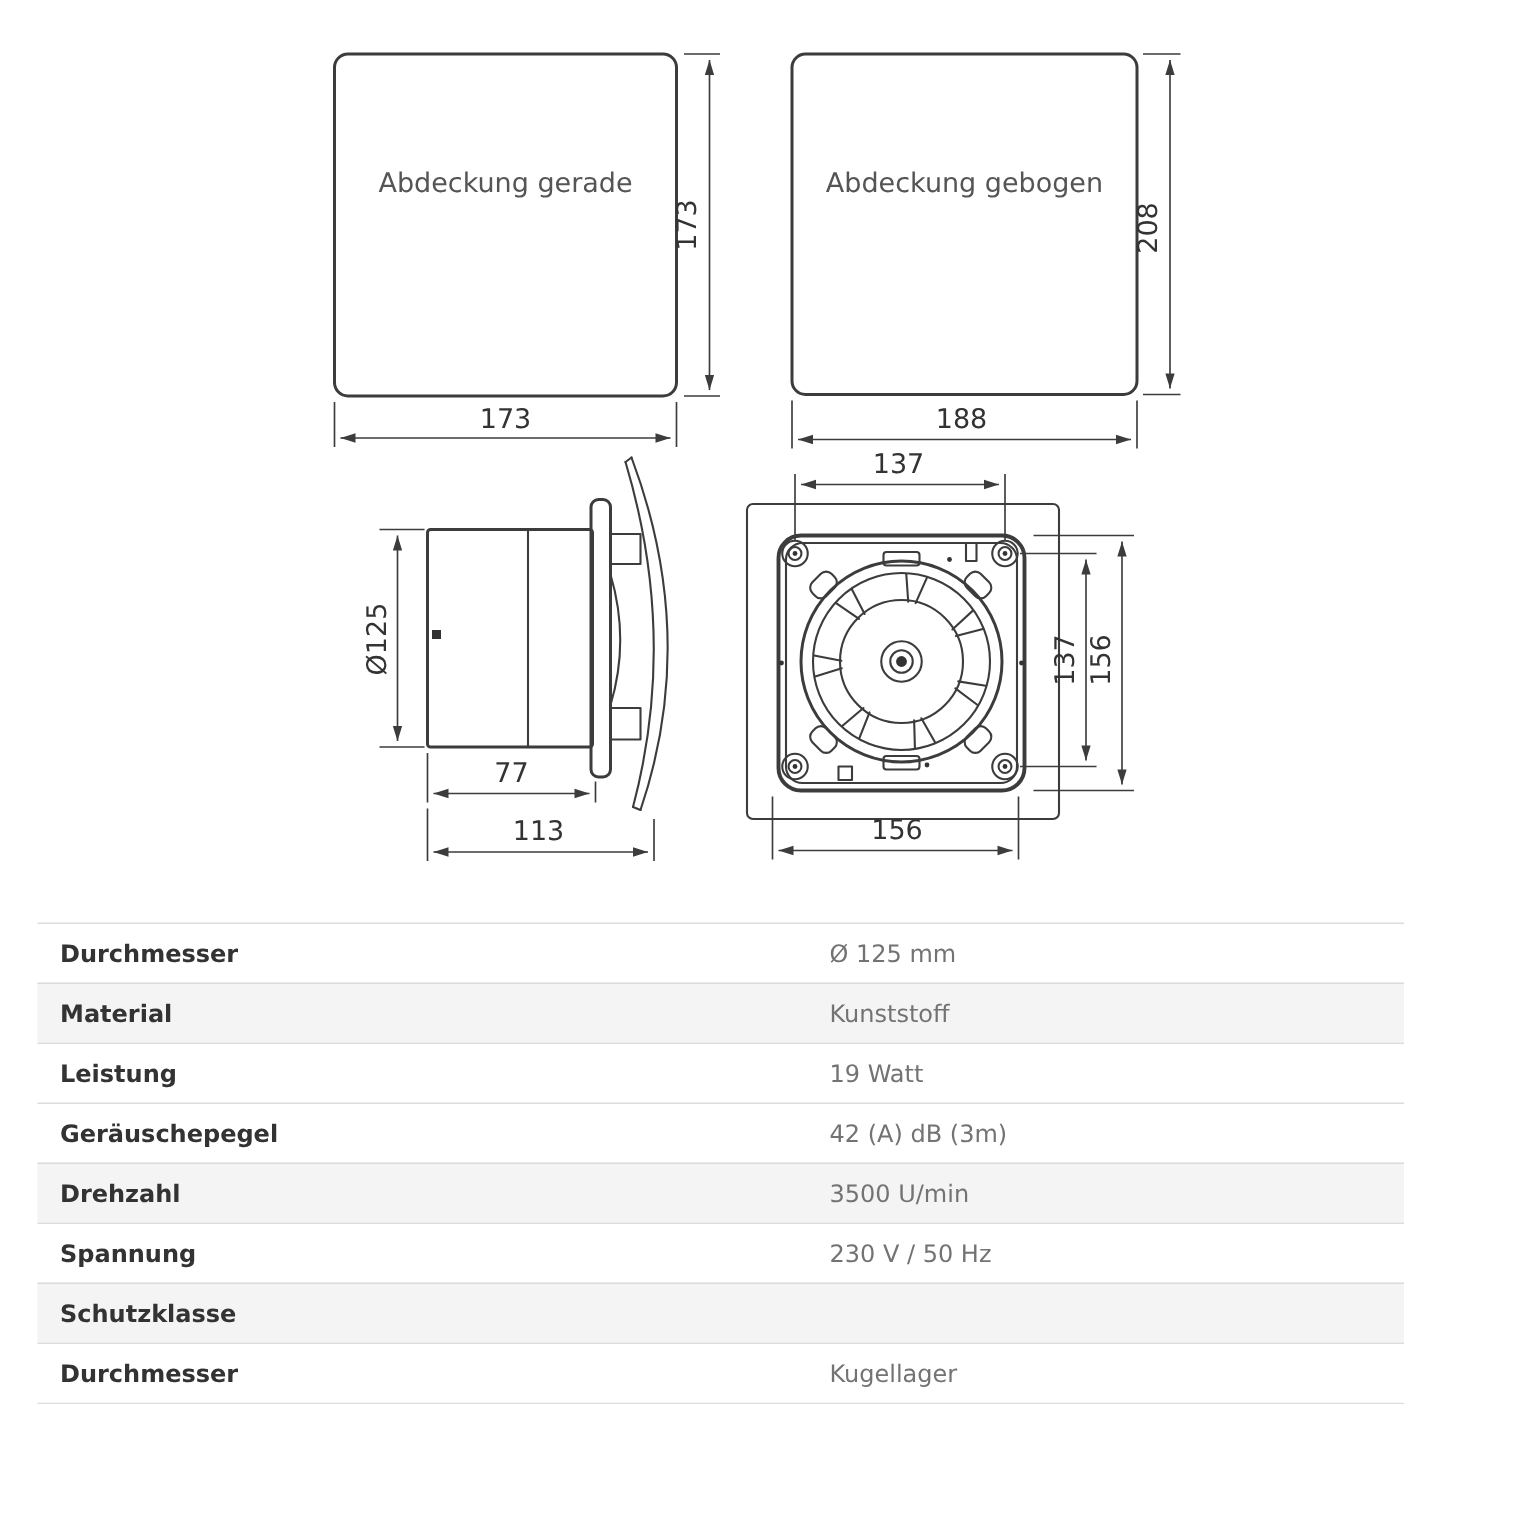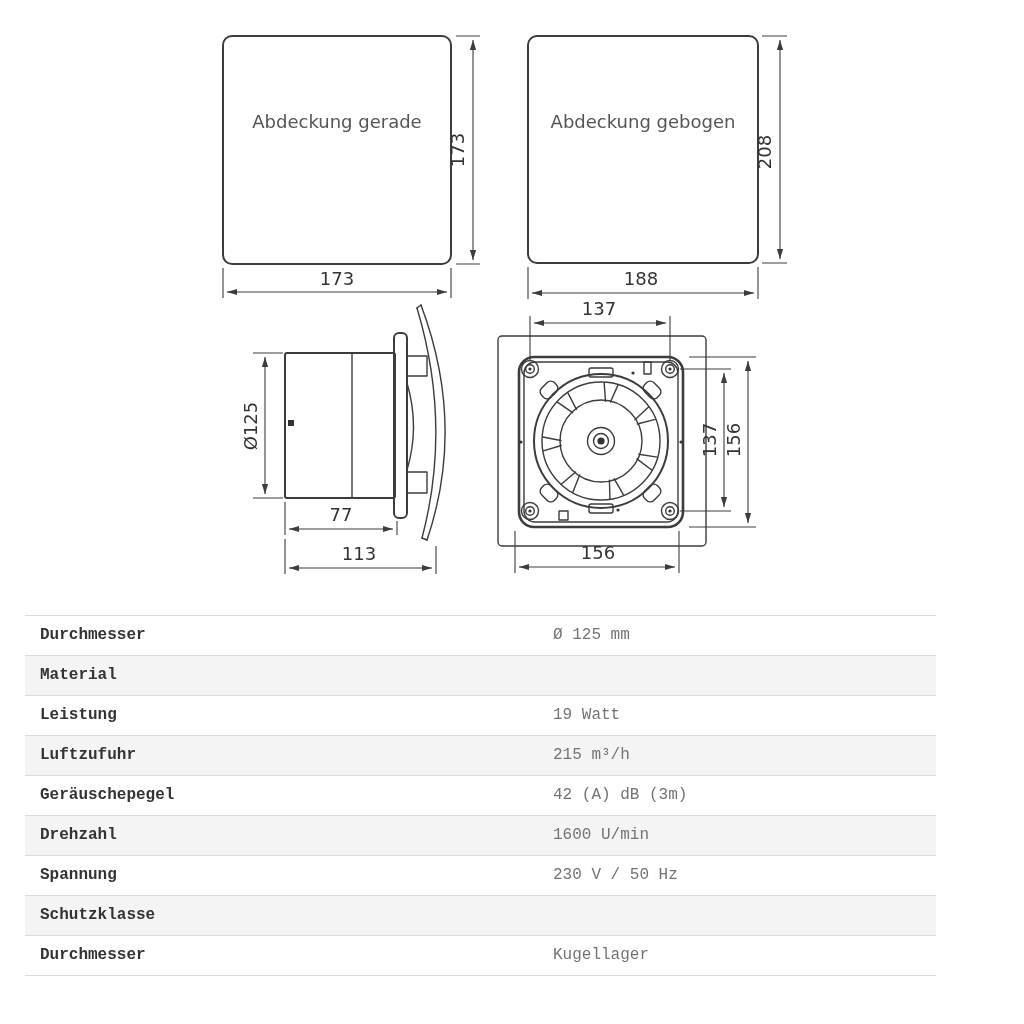--- a/index.html
+++ b/index.html
@@ -12,21 +12,21 @@
   .shape{fill:none;stroke:#3c3c3c;stroke-width:2;stroke-linejoin:round;stroke-linecap:round;}
   .thin{stroke-width:1.4;}
   .thick{stroke-width:2.6;}
   .dimline{fill:none;stroke:#3c3c3c;stroke-width:1.1;}
   .dimtext{font-size:18px;fill:#333333;text-anchor:middle;font-weight:500;}
   .dwglabel{font-size:18px;fill:#555555;text-anchor:middle;}
   .darkfill{fill:#333333;stroke:none;}
   
   .spec-table{
     position:absolute;top:615px;left:25px;width:968px;
-    border-bottom:1px solid #dcdcdc;font-size:16px;font-family:Liberation Mono, monospace;
+    border-bottom:1px solid #dcdcdc;font-size:16px;
   }
   .spec-row{display:flex;height:39px;line-height:39px;border-top:1px solid #dcdcdc;background:#ffffff;}
   .spec-row.alt{background:#f4f4f4;}
   .spec-label{width:513px;padding-left:15px;font-weight:bold;color:#333333;
     white-space:nowrap;overflow:hidden;}
   .spec-value{flex:1;color:#737373;white-space:nowrap;overflow:hidden;}
 </style>
 </head>
 <body>
 
@@ -215,36 +215,33 @@
     </g>
   </svg>
 
   <div class="spec-table">
     <div class="spec-row">
       <div class="spec-label">Durchmesser</div>
       <div class="spec-value">Ø 125 mm</div>
     </div>
     <div class="spec-row alt">
       <div class="spec-label">Material</div>
+      <div class="spec-value">Kunststoff</div>
     </div>
     <div class="spec-row">
       <div class="spec-label">Leistung</div>
       <div class="spec-value">19 Watt</div>
     </div>
-    <div class="spec-row alt">
-      <div class="spec-label">Luftzufuhr</div>
-      <div class="spec-value">215 m³/h</div>
-    </div>
     <div class="spec-row">
       <div class="spec-label">Geräuschepegel</div>
       <div class="spec-value">42 (A) dB (3m)</div>
     </div>
     <div class="spec-row alt">
       <div class="spec-label">Drehzahl</div>
-      <div class="spec-value">1600 U/min</div>
+      <div class="spec-value">3500 U/min</div>
     </div>
     <div class="spec-row">
       <div class="spec-label">Spannung</div>
       <div class="spec-value">230 V / 50 Hz</div>
     </div>
     <div class="spec-row alt">
       <div class="spec-label">Schutzklasse</div>
     </div>
     <div class="spec-row">
       <div class="spec-label">Durchmesser</div>

